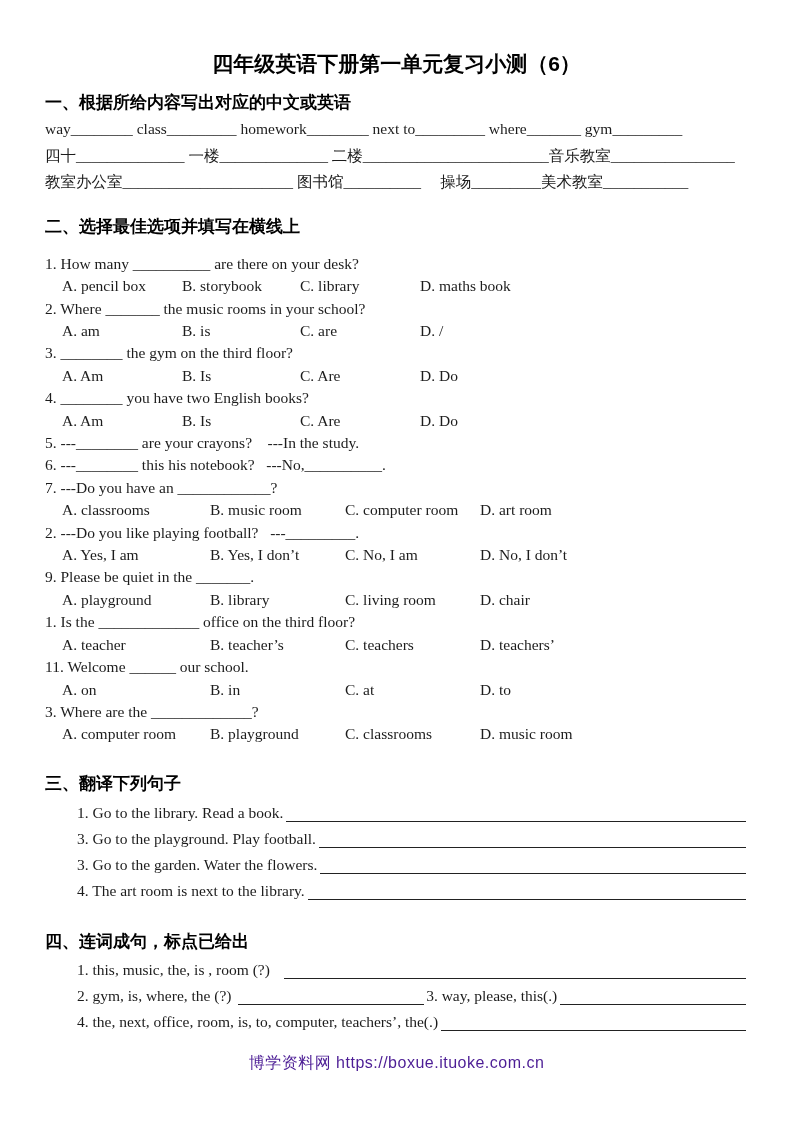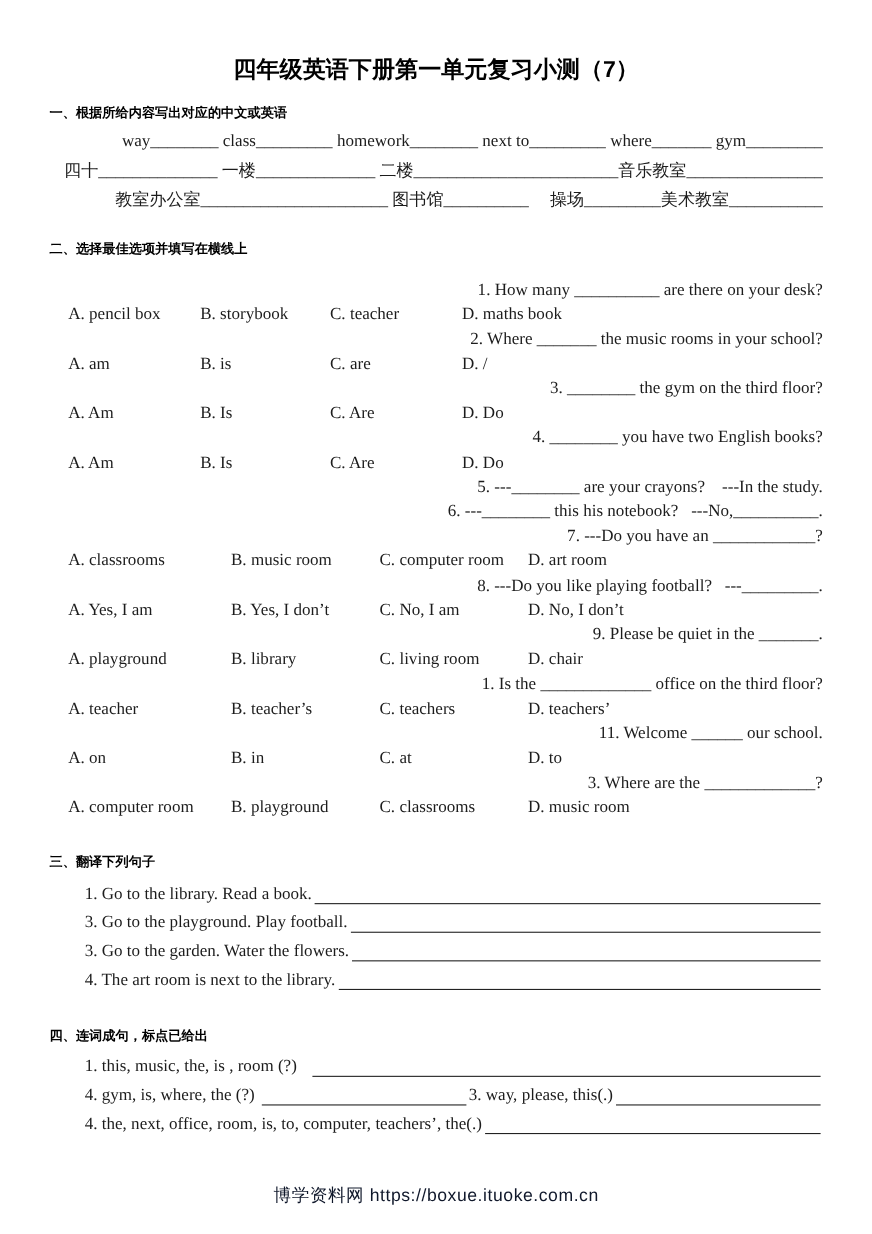--- a/index.html
+++ b/index.html
@@ -11,63 +11,63 @@
     font-size:15.5px;color:#1c1c1c;
     overflow:hidden;
   }
   .title{
     padding-top:48px;text-align:center;
     font-family:"Liberation Sans","DejaVu Sans",sans-serif;
     font-weight:bold;font-size:21px;color:#000;line-height:32px;
   }
   .sec-head{
     font-family:"Liberation Sans","DejaVu Sans",sans-serif;
-    font-weight:bold;font-size:12px;color:#000;line-height:23px;
+    font-weight:bold;font-size:17px;color:#000;line-height:23px;
   }
   .s1-head{margin-top:11px;}
   .s2-head{margin-top:21px;}
   .s3-head{margin-top:26px;}
   .s4-head{margin-top:26px;}
-  .pre{white-space:pre-wrap;text-align:right;}
+  .pre{white-space:pre-wrap;}
   .vline{line-height:23.6px;margin-top:3px;}
   .s2{margin-top:15px;}
   .qline{line-height:22.4px;}
   .opts{display:grid;padding-left:17px;line-height:22.4px;}
   .ga{grid-template-columns:120px 118px 120px auto;}
   .gb{grid-template-columns:148px 135px 135px auto;}
   .s3-items{margin-top:5px;}
   .row{display:flex;line-height:26px;margin-left:32px;}
   .fill{flex:1 1 auto;border-bottom:1.4px solid #222;align-self:flex-end;margin:0 2px 4px 3px;}
   .s4-items{margin-top:4px;}
   .footer{
-    position:absolute;left:0;bottom:24px;width:100%;text-align:center;
+    position:absolute;left:0;bottom:48px;width:100%;text-align:center;
     font-family:"Liberation Sans","DejaVu Sans",sans-serif;
-    font-size:16px;color:#0f172a;letter-spacing:0.5px;
+    font-size:16px;color:#4c1d95;letter-spacing:0.5px;
   }
 </style>
 </head>
 <body>
 
 <div class="page">
 
-  <div class="title">四年级英语下册第一单元复习小测（7）</div>
+  <div class="title">四年级英语下册第一单元复习小测（6）</div>
 
   <div class="sec-head s1-head">一、根据所给内容写出对应的中文或英语</div>
   <div class="vline pre">way________ class_________ homework________ next to_________ where_______ gym_________</div>
   <div class="vline pre">四十______________ 一楼______________ 二楼________________________音乐教室________________</div>
   <div class="vline pre">教室办公室______________________ 图书馆__________　 操场_________美术教室___________</div>
 
   <div class="sec-head s2-head">二、选择最佳选项并填写在横线上</div>
   <div class="s2">
 
     <div class="qline pre">1. How many __________ are there on your desk?</div>
     <div class="opts ga">
       <span>A. pencil box</span>
       <span>B. storybook</span>
-      <span>C. teacher</span>
+      <span>C. library</span>
       <span>D. maths book</span>
     </div>
 
     <div class="qline pre">2. Where _______ the music rooms in your school?</div>
     <div class="opts ga">
       <span>A. am</span>
       <span>B. is</span>
       <span>C. are</span>
       <span>D. /</span>
     </div>
@@ -93,21 +93,21 @@
     <div class="qline pre">6. ---________ this his notebook?   ---No,__________.</div>
 
     <div class="qline pre">7. ---Do you have an ____________?</div>
     <div class="opts gb">
       <span>A. classrooms</span>
       <span>B. music room</span>
       <span>C. computer room</span>
       <span>D. art room</span>
     </div>
 
-    <div class="qline pre">8. ---Do you like playing football?   ---_________.</div>
+    <div class="qline pre">2. ---Do you like playing football?   ---_________.</div>
     <div class="opts gb">
       <span>A. Yes, I am</span>
       <span>B. Yes, I don’t</span>
       <span>C. No, I am</span>
       <span>D. No, I don’t</span>
     </div>
 
     <div class="qline pre">9. Please be quiet in the _______.</div>
     <div class="opts gb">
       <span>A. playground</span>
@@ -162,21 +162,21 @@
     </div>
   </div>
 
   <div class="sec-head s4-head">四、连词成句，标点已给出</div>
   <div class="s4-items">
     <div class="row">
       <span class="pre">1. this, music, the, is , room (?)</span>
       <span class="fill" style="margin-left:14px;"></span>
     </div>
     <div class="row">
-      <span class="pre">4. gym, is, where, the (?) </span>
+      <span class="pre">2. gym, is, where, the (?) </span>
       <span class="fill"></span>
       <span class="pre">3. way, please, this(.)</span>
       <span class="fill"></span>
     </div>
     <div class="row">
       <span class="pre">4. the, next, office, room, is, to, computer, teachers’, the(.)</span>
       <span class="fill"></span>
     </div>
   </div>
 

